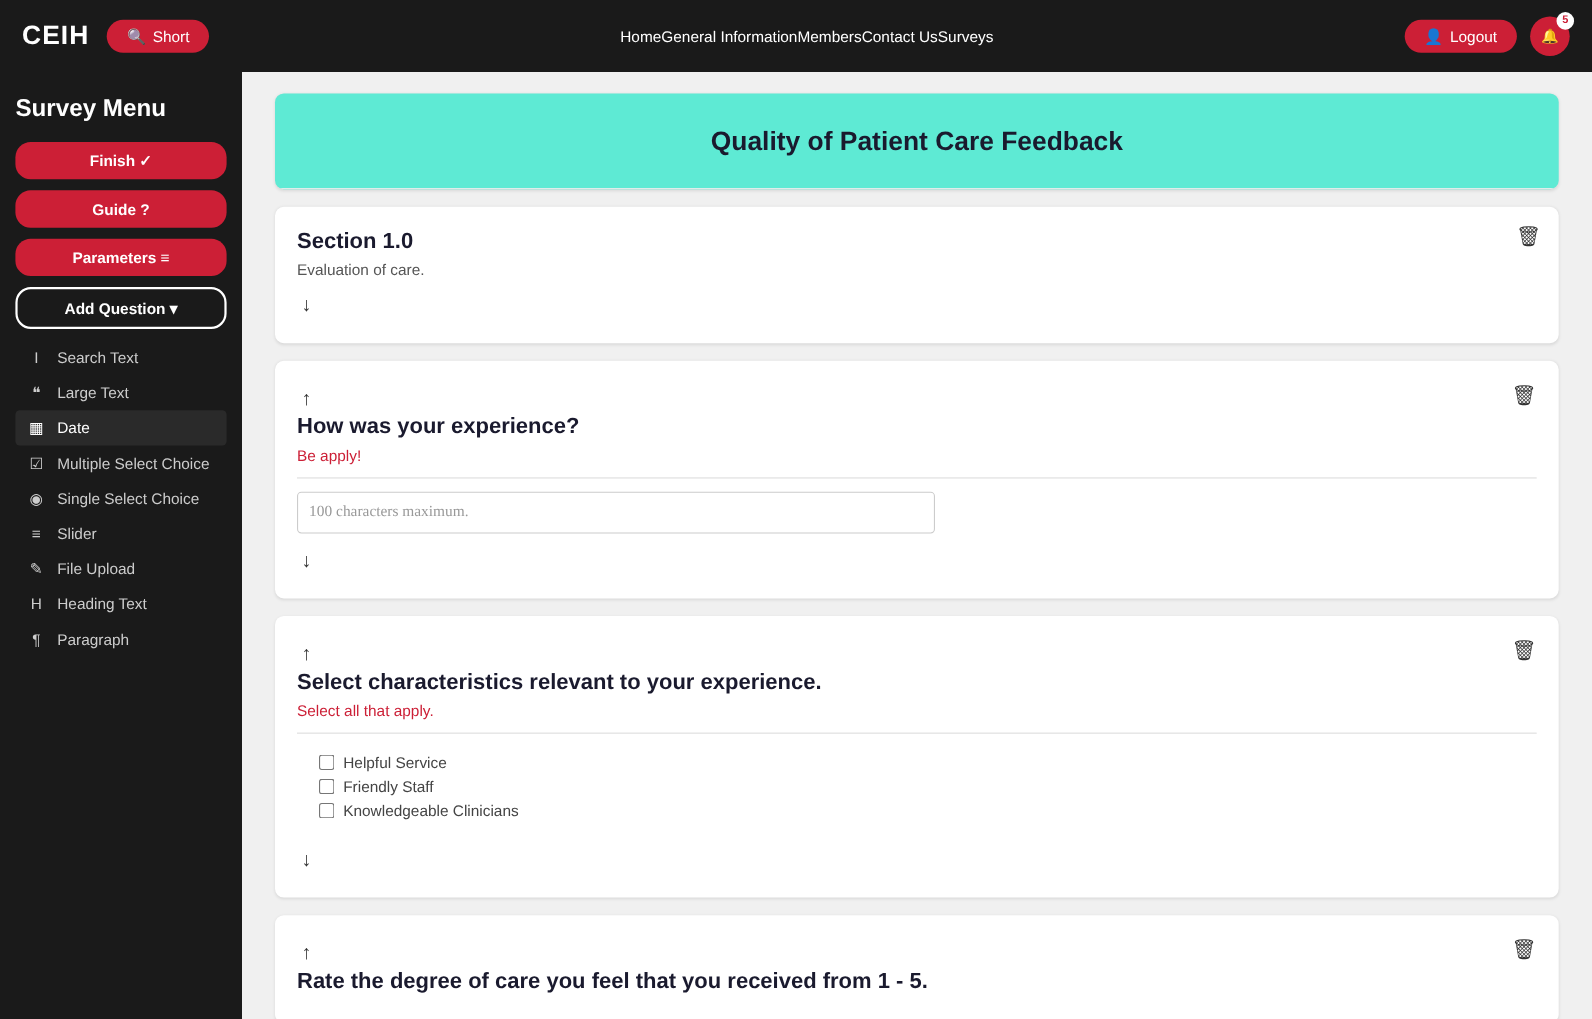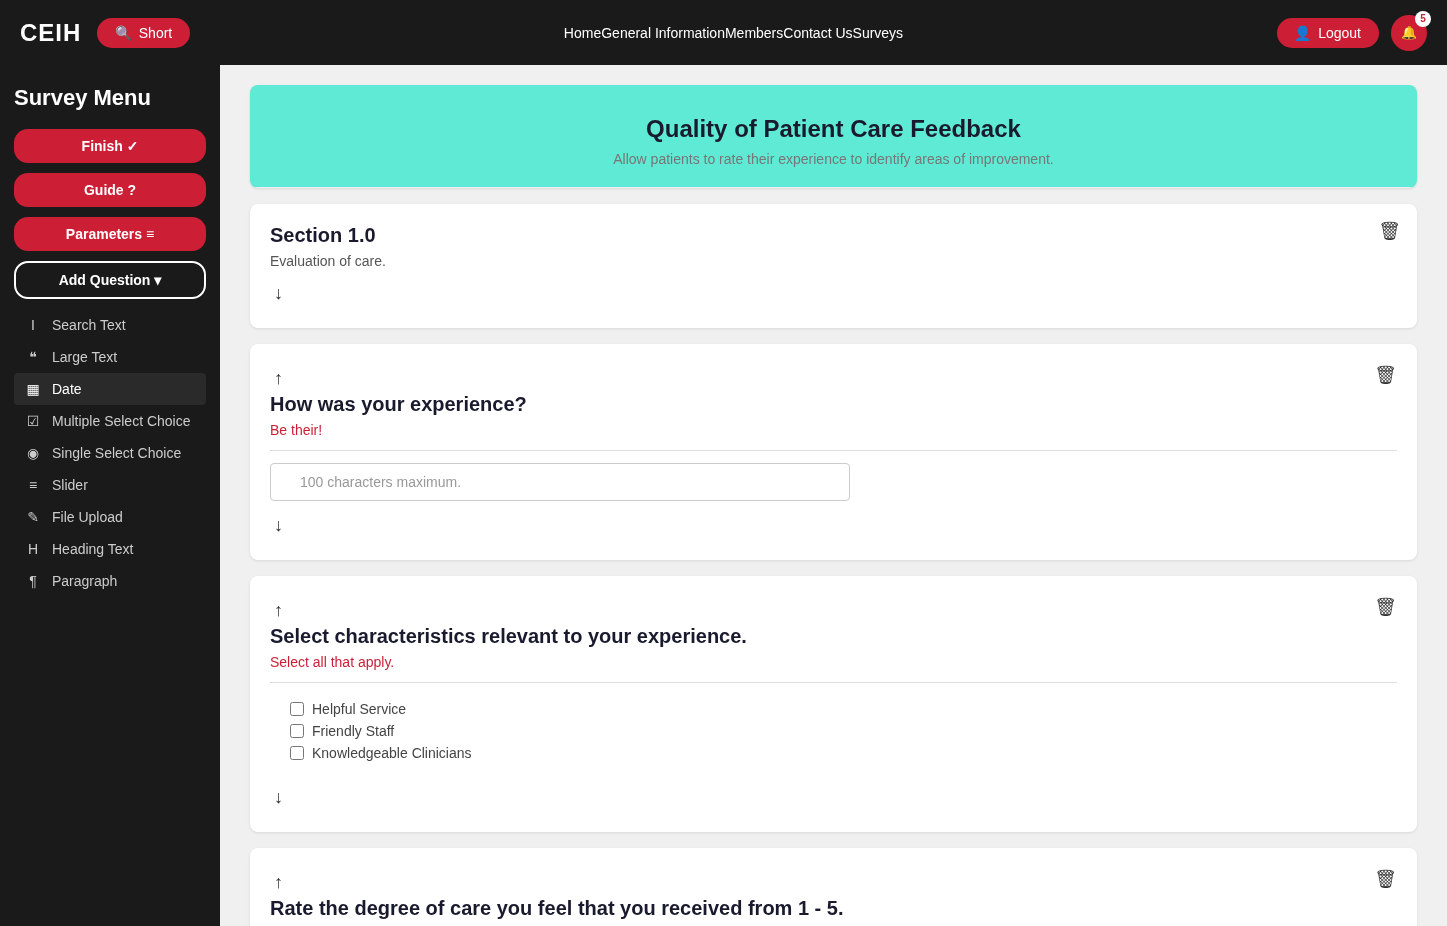--- a/index.html
+++ b/index.html
@@ -222,25 +222,26 @@
       color: #1a1a2e;
       margin-bottom: 6px;
     }
     .question-desc { color: #cc1f36; font-size: 14px; margin-bottom: 12px; }
     .question-divider { height: 1px; background: #ddd; margin: 12px 0; }
 
     
     .text-input-display {
       border: 1px solid #ccc;
       border-radius: 4px;
-      padding: 10px 29px;
+      padding: 10px 10px;
       color: #999;
       font-size: 14px;
       width: 100%;
       max-width: 580px;
+      font-family: Liberation Serif, serif;
     }
 
     
     .checkbox-group { padding: 6px 20px; }
     .checkbox-item {
       display: flex;
       align-items: center;
       gap: 8px;
       margin-bottom: 6px;
       font-size: 14px;
@@ -336,21 +337,20 @@
       <span class="menu-icon">¶</span>
       <span>Paragraph</span>
     </div>
   </aside>
 
   <main class="content">
 
     <div class="survey-card">
       <div class="survey-header-card">
         <div class="survey-title">Quality of Patient Care Feedback</div>
-        <div class="survey-subtitle">Allow patients to rate their experience to identify areas of improvement.</div>
       </div>
     </div>
 
     <div class="section-card">
       <button class="delete-btn">🗑</button>
       <div class="section-title">Section 1.0</div>
       <div class="section-desc">Evaluation of care.</div>
       <div class="card-nav">
         <button class="move-down-btn">↓</button>
       </div>
@@ -359,21 +359,21 @@
     <div class="question-card">
       <div class="q-top-row">
         <div>
           <button class="move-up-btn">↑</button>
         </div>
         <div class="q-controls">
           <button class="delete-btn" style="position:static;">🗑</button>
         </div>
       </div>
       <div class="question-title">How was your experience?</div>
-      <div class="question-desc">Be their!</div>
+      <div class="question-desc">Be apply!</div>
       <div class="question-divider"></div>
       <div class="text-input-display">100 characters maximum.</div>
       <div class="card-nav">
         <button class="move-down-btn">↓</button>
       </div>
     </div>
 
     <div class="question-card">
       <div class="q-top-row">
         <div>

